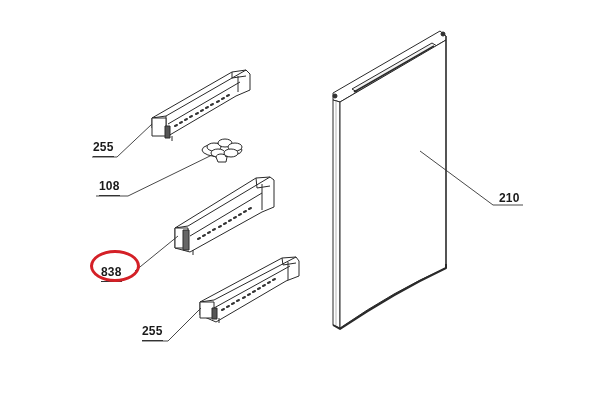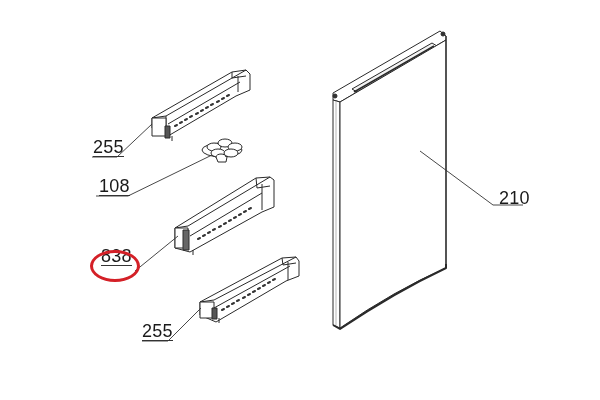--- a/index.html
+++ b/index.html
@@ -1,22 +1,22 @@
 <!DOCTYPE html>
 <html><head>
 <meta charset="utf-8">
 <style>
   html, body { margin: 0; padding: 0; background: #ffffff; }
   body { width: 600px; height: 400px; position: relative; overflow: hidden; font-family: "Liberation Sans", sans-serif; }
   #diagram { position: absolute; left: 0; top: 0; width: 600px; height: 400px; }
   .label {
     position: absolute;
     font-family: "Liberation Sans", sans-serif;
-    font-weight: normal;
-    font-size: 18px;
+    font-weight: bold;
+    font-size: 12px;
     color: #1a1a1a;
     line-height: 16px;
     letter-spacing: 0.2px;
   }
   .label.underlined { border-bottom: 1px solid #333; padding-bottom: 1px; }
   .highlight-ring {
     position: absolute;
     border: 3px solid #d42027;
     border-radius: 50%;
     box-sizing: border-box;
@@ -138,16 +138,16 @@
     <path d="M92 157 L117 157 L152 124"></path>
     <path d="M96 196 L128 196 L212 155"></path>
     <path d="M135 271 L178 236"></path>
     <path d="M142 341 L168 341 L201 308"></path>
     <path d="M420 151 L493 205 L523 205"></path>
   </g>
 </svg>
 
 <div class="label underlined" style="left:93px; top:139px;">255</div>
 <div class="label underlined" style="left:99px; top:178px;">108</div>
-<div class="label underlined" style="left:101px; top:248px;">838</div>
+<div class="label underlined" style="left:101px; top:264px;">838</div>
 <div class="highlight-ring" style="left:90px; top:250px; width:50px; height:32px;"></div>
 <div class="label underlined" style="left:142px; top:323px;">255</div>
 <div class="label" style="left:499px; top:190px;text-align:right;">210</div>
 
 </body></html>

